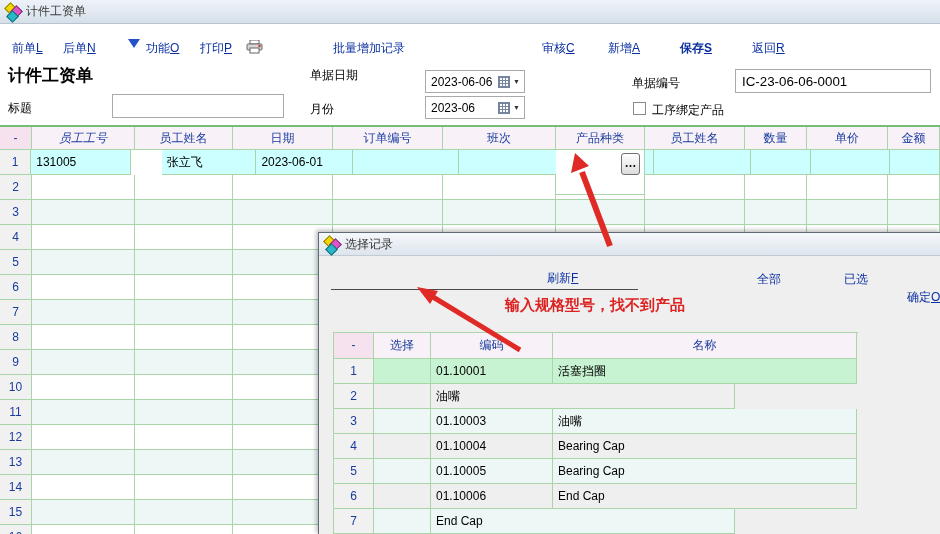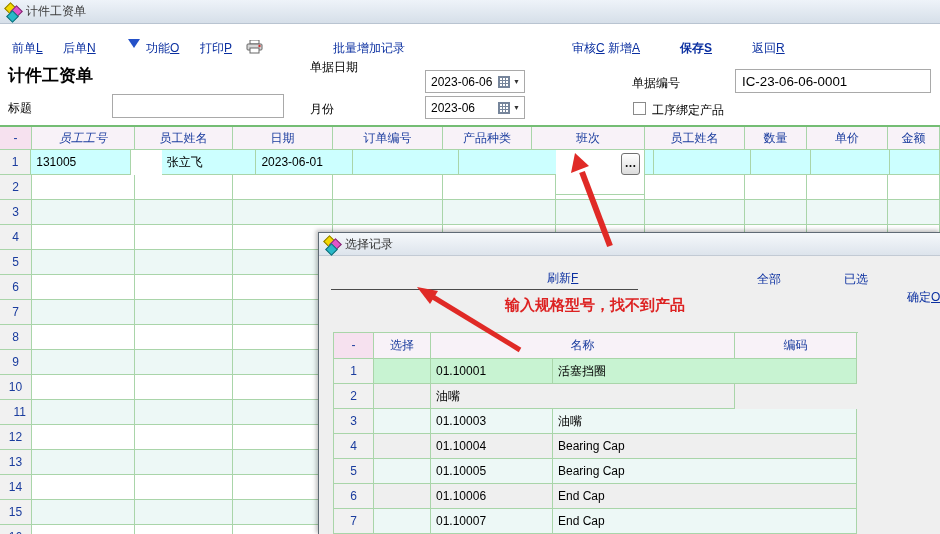--- a/index.html
+++ b/index.html
@@ -91,30 +91,30 @@
 <a class="abs tlink" style="left:200px;top:40px;"><span>打印</span><span class="key">P</span></a>
 <span class="abs" style="left:246px;top:40px;">
   <svg width="17" height="14" viewBox="0 0 17 14">
     <rect x="4" y="0" width="9" height="4" fill="#fff" stroke="#666"></rect>
     <rect x="1" y="4" width="15" height="6" rx="1" fill="#d8d8d8" stroke="#666"></rect>
     <circle cx="13.5" cy="6" r="1.2" fill="#cc3333"></circle>
     <rect x="4" y="8" width="9" height="5" fill="#fff" stroke="#666"></rect>
   </svg>
 </span>
 <a class="abs tlink" style="left:333px;top:40px;"><span>批量增加记录</span></a>
-<a class="abs tlink" style="left:572px;top:40px;"><span>审核</span><span class="key">C</span></a>
+<a class="abs tlink" style="left:542px;top:40px;"><span>审核</span><span class="key">C</span></a>
 <a class="abs tlink" style="left:608px;top:40px;"><span>新增</span><span class="key">A</span></a>
 <a class="abs tlink" style="left:680px;top:40px;font-weight:bold;"><span>保存</span><span class="key">S</span></a>
 <a class="abs tlink" style="left:752px;top:40px;"><span>返回</span><span class="key">R</span></a>
 
 <div class="abs heading" style="left:8px;top:64px;">计件工资单</div>
 <div class="abs" style="left:8px;top:100px;">标题</div>
 <input class="abs ibox" style="left: 112px; top: 94px; width: 172px; height: 24px;" value="">
 
-<div class="abs" style="left:310px;top:59px;">单据日期</div>
+<div class="abs" style="left:310px;top:67px;">单据日期</div>
 <div class="abs ibox combo" style="left:425px;top:70px;width:100px;height:23px;">
   <span>2023-06-06</span>
   <span style="display:flex;align-items:center;">
       <span class="calicon"></span>
       <span class="dd">▼</span>
     </span>
 </div>
 <div class="abs" style="left:310px;top:101px;">月份</div>
 <div class="abs ibox combo" style="left:425px;top:96px;width:100px;height:23px;">
   <span>2023-06</span>
@@ -129,22 +129,22 @@
 <span class="abs cbx" style="left:633px;top:102px;"></span>
 <div class="abs" style="left:652px;top:102px;">工序绑定产品</div>
 
 <div id="main-grid" class="abs grid" style="left:0;top:125px;width:940px;height:409px;border-top:2px solid #74bd74;">
     <div class="grow ghead">
       <div class="gcell dash" style="width: 32px; height: 23px; line-height: 22px;">-</div>
       <div class="gcell " style="width: 103px; height: 23px; line-height: 22px; font-style: italic;">员工工号</div>
       <div class="gcell " style="width: 98px; height: 23px; line-height: 22px;">员工姓名</div>
       <div class="gcell " style="width: 100px; height: 23px; line-height: 22px;">日期</div>
       <div class="gcell " style="width: 110px; height: 23px; line-height: 22px;">订单编号</div>
+      <div class="gcell " style="width: 113px; height: 23px; line-height: 22px;">班次</div>
       <div class="gcell " style="width: 89px; height: 23px; line-height: 22px;">产品种类</div>
-      <div class="gcell " style="width: 113px; height: 23px; line-height: 22px;">班次</div>
       <div class="gcell " style="width: 100px; height: 23px; line-height: 22px;">员工姓名</div>
       <div class="gcell " style="width: 62px; height: 23px; line-height: 22px;">数量</div>
       <div class="gcell " style="width: 81px; height: 23px; line-height: 22px;">单价</div>
       <div class="gcell " style="width: 52px; height: 23px; line-height: 22px;">金额</div>
     </div>
     <div class="grow rsel">
       <div class="gcell numcell" style="width: 32px;">1</div>
       <div class="gcell " style="width: 103px;">131005</div>
       <div class="gcell " style="width: 98px; margin-left: 31px;">张立飞</div>
       <div class="gcell " style="width: 100px;">2023-06-01</div>
@@ -267,21 +267,21 @@
       <div class="gcell " style="width: 100px;"></div>
       <div class="gcell " style="width: 110px;"></div>
       <div class="gcell " style="width: 113px;"></div>
       <div class="gcell " style="width: 89px;"></div>
       <div class="gcell " style="width: 100px;"></div>
       <div class="gcell " style="width: 62px;"></div>
       <div class="gcell " style="width: 81px;"></div>
       <div class="gcell " style="width: 52px;"></div>
     </div>
     <div class="grow ralt">
-      <div class="gcell numcell" style="width: 32px; text-align: right;">11</div>
+      <div class="gcell numcell" style="width: 32px;">11</div>
       <div class="gcell " style="width: 103px;"></div>
       <div class="gcell " style="width: 98px;"></div>
       <div class="gcell " style="width: 100px;"></div>
       <div class="gcell " style="width: 110px;"></div>
       <div class="gcell " style="width: 113px;"></div>
       <div class="gcell " style="width: 89px;"></div>
       <div class="gcell " style="width: 100px;"></div>
       <div class="gcell " style="width: 62px;"></div>
       <div class="gcell " style="width: 81px;"></div>
       <div class="gcell " style="width: 52px;"></div>
@@ -367,22 +367,22 @@
   </div>
   <div class="abs underline-input" style="left:12px;top:38px;width:307px;"></div>
   <a class="abs tlink" style="left:228px;top:37px;"><span>刷新</span><span class="key">F</span></a>
   <a class="abs tlink" style="left:438px;top:38px;"><span>全部</span></a>
   <a class="abs tlink" style="left:525px;top:38px;"><span>已选</span></a>
   <a class="abs tlink" style="left:588px;top:56px;"><span>确定</span><span class="key">O</span></a>
   <div id="dlg-grid" class="abs grid dlg-tbl" style="left:14px;top:99px;width:524px;height:203px;border-top:1px solid var(--gl);border-left:1px solid var(--gl);">
       <div class="grow ghead">
         <div class="gcell dash" style="width: 40px; height: 26px; line-height: 25px;">-</div>
         <div class="gcell " style="width: 57px; height: 26px; line-height: 25px;">选择</div>
+        <div class="gcell " style="width: 122px; height: 26px; line-height: 25px;">编码</div>
         <div class="gcell " style="width: 304px; height: 26px; line-height: 25px;">名称</div>
-        <div class="gcell " style="width: 122px; height: 26px; line-height: 25px;">编码</div>
       </div>
       <div class="grow rsel">
         <div class="gcell numcell" style="width: 40px;">1</div>
         <div class="gcell cur" style="width: 57px;"></div>
         <div class="gcell " style="width: 122px;">01.10001</div>
         <div class="gcell " style="width: 304px;">活塞挡圈</div>
       </div>
       <div class="grow">
         <div class="gcell numcell" style="width: 40px;">2</div>
         <div class="gcell " style="width: 57px;"></div>
@@ -408,21 +408,20 @@
       </div>
       <div class="grow">
         <div class="gcell numcell" style="width: 40px;">6</div>
         <div class="gcell " style="width: 57px;"></div>
         <div class="gcell " style="width: 122px;">01.10006</div>
         <div class="gcell " style="width: 304px;">End Cap</div>
       </div>
       <div class="grow ralt">
         <div class="gcell numcell" style="width: 40px;">7</div>
         <div class="gcell " style="width: 57px;"></div>
-        <div class="gcell " style="width: 122px;">01.10007</div>
         <div class="gcell " style="width: 304px;">End Cap</div>
       </div>
     </div>
 </div>
 
 <div class="abs annotation" style="left:505px;top:296px;z-index:61;">输入规格型号，找不到产品</div>
 
 <svg class="abs overlay">
   <g fill="#e02a26" stroke="#e02a26">
     <line x1="610" y1="246" x2="582" y2="172" stroke-width="6"></line>

